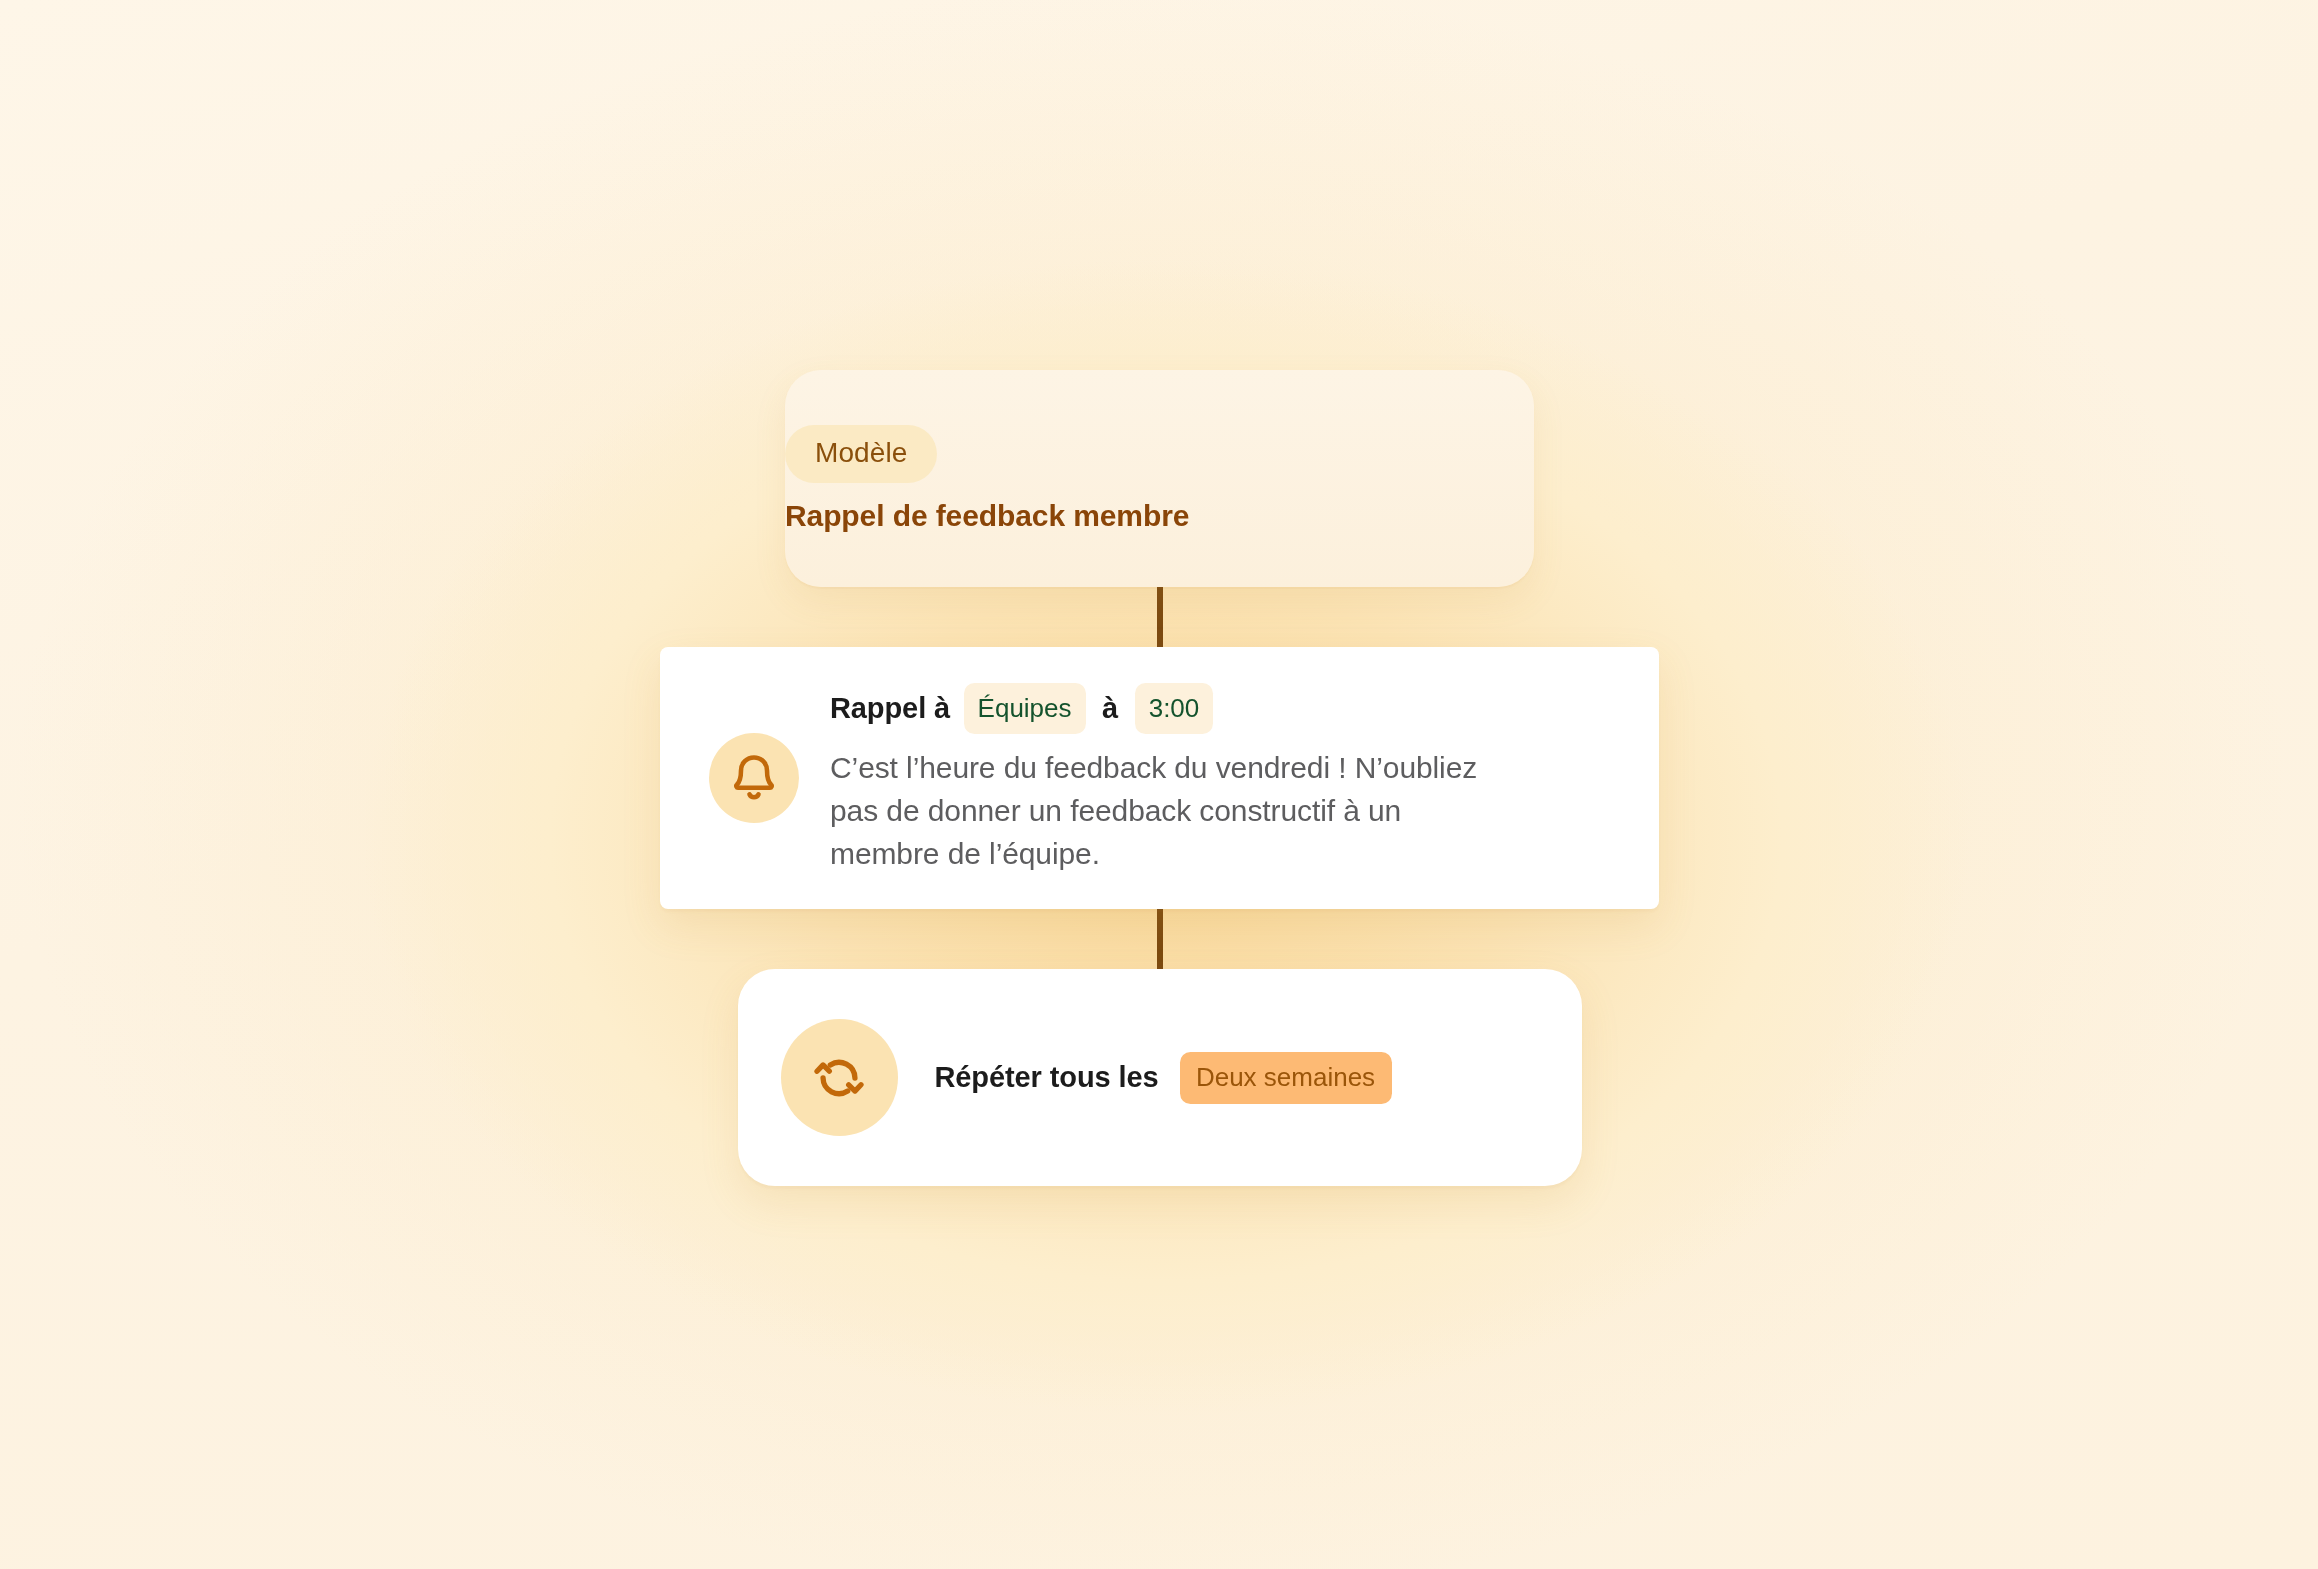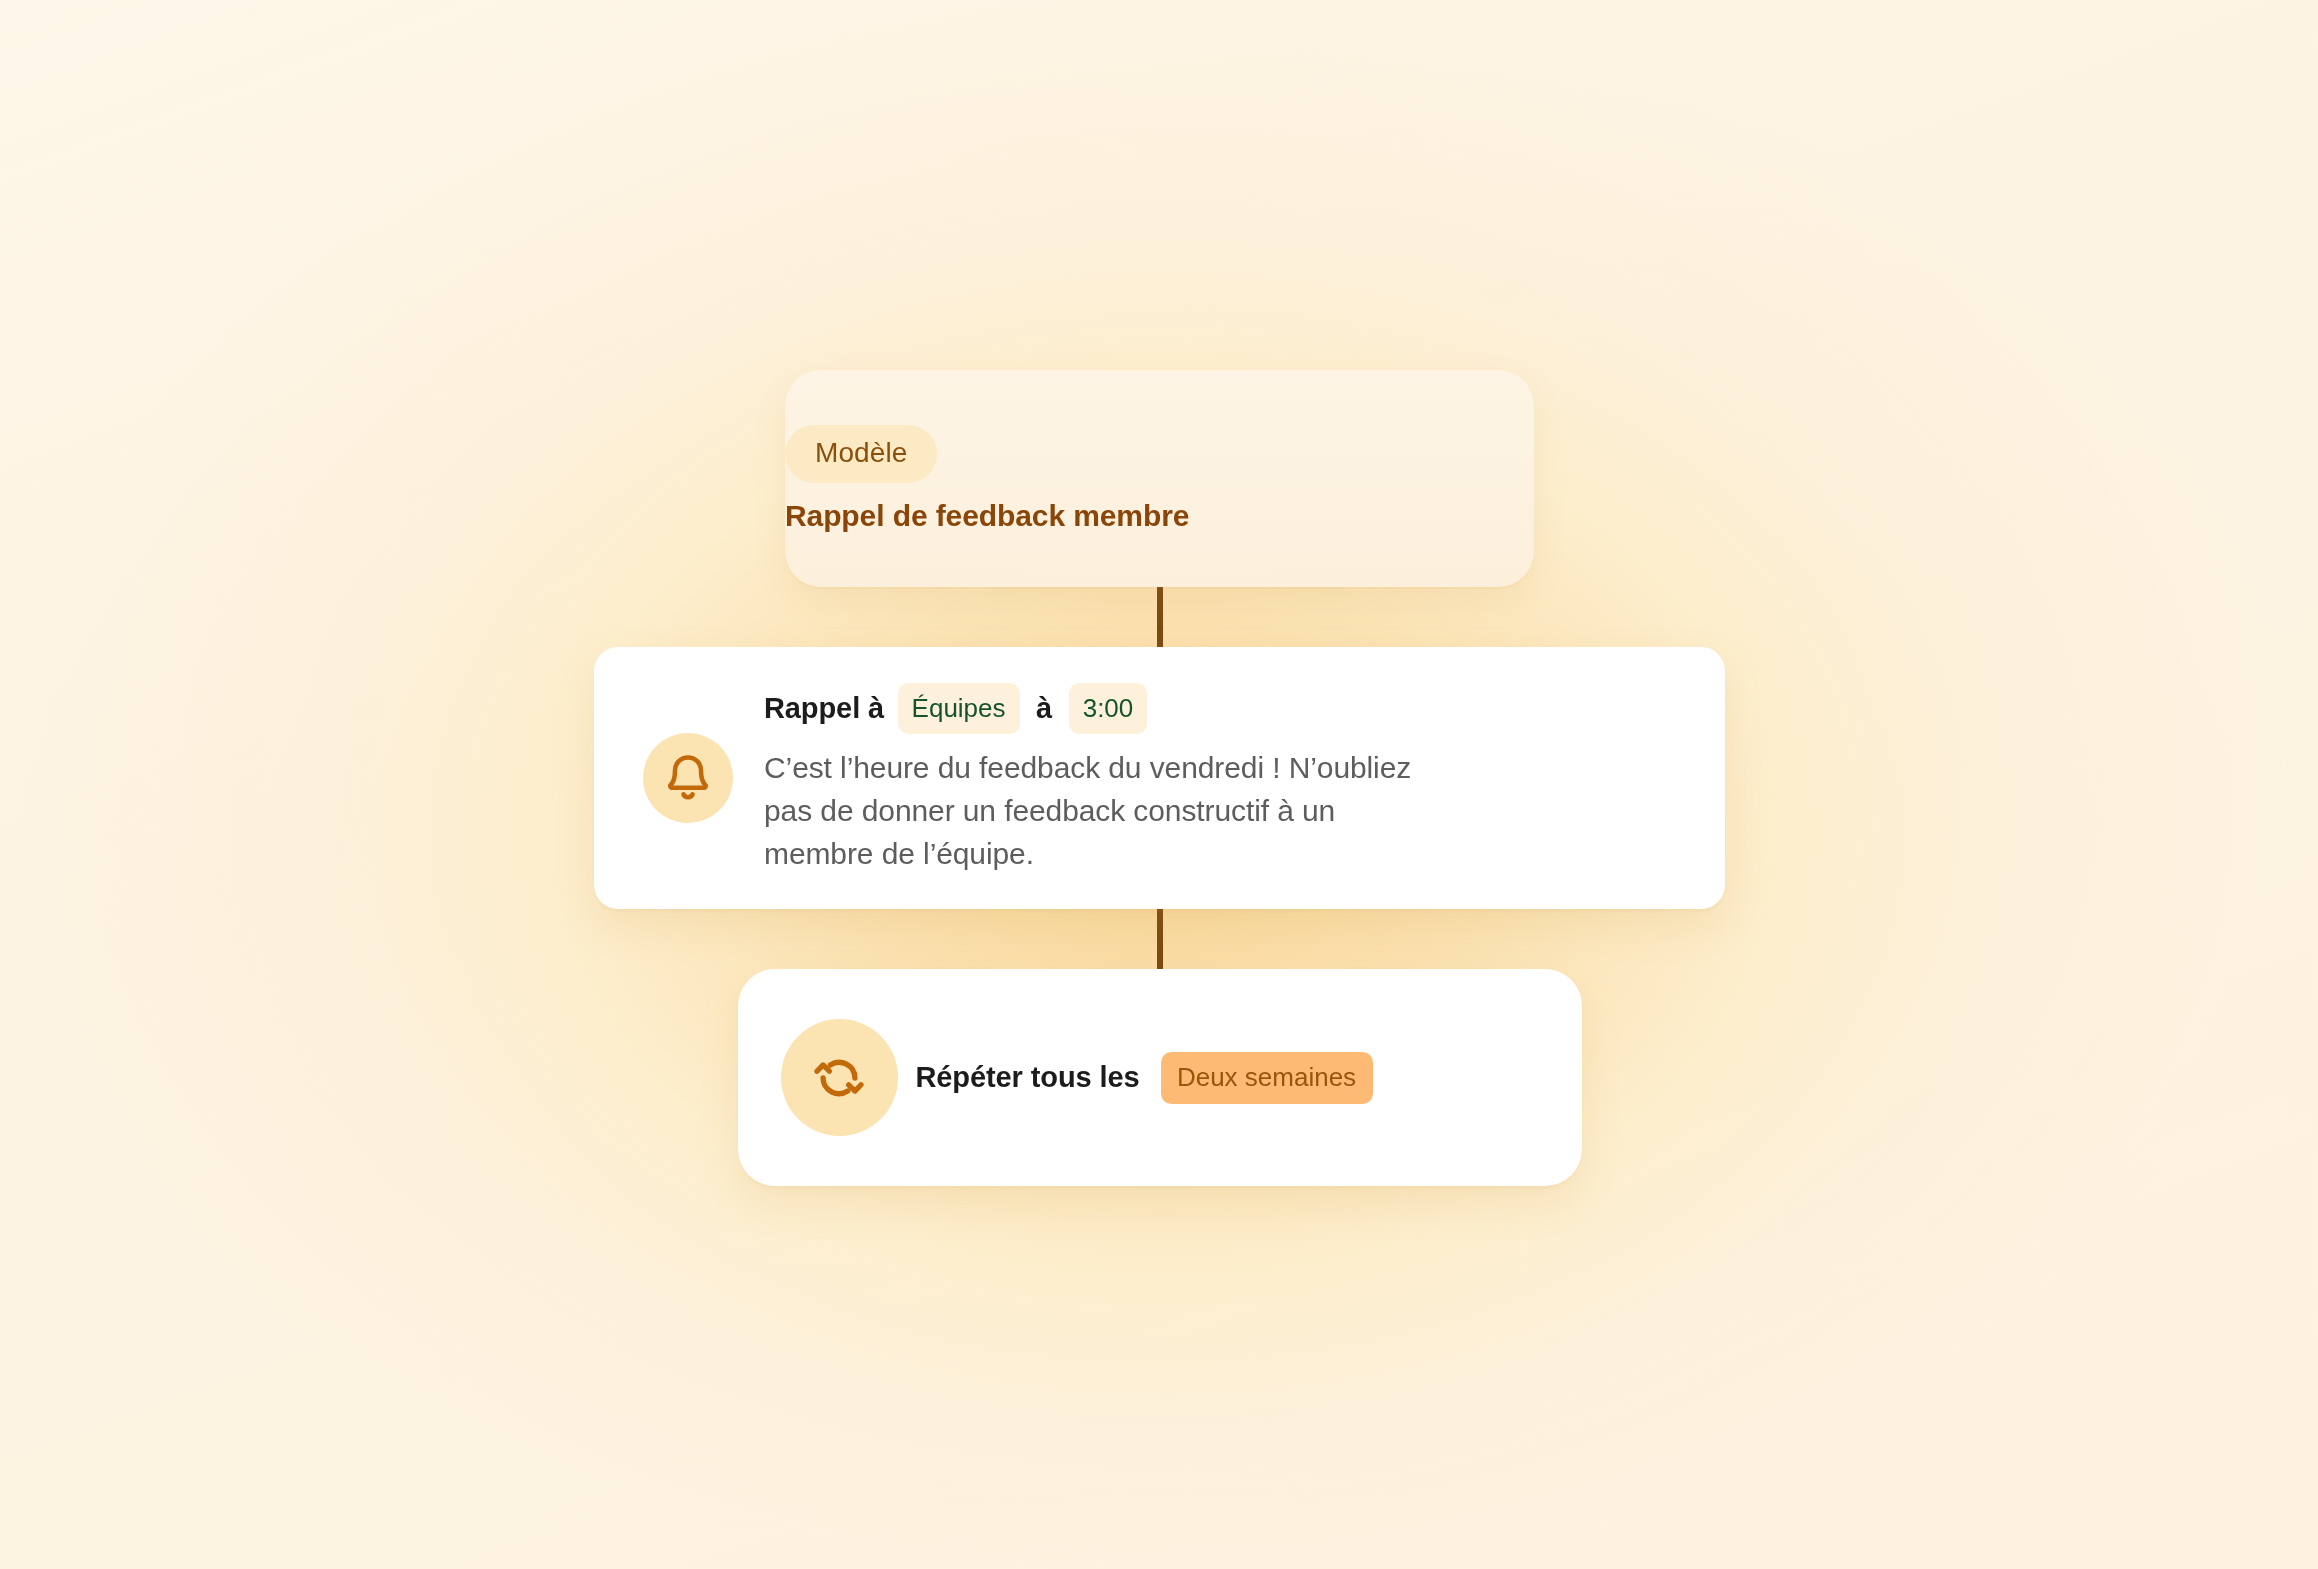--- a/index.html
+++ b/index.html
@@ -84,42 +84,42 @@
     background-image: linear-gradient(#7c4a10 0 0);
     background-size: 6px 19.4px;
     background-repeat: repeat-y;
     flex: none;
   }
   #connector-1 { margin: 0 0 0 1.5px; background-size: 6px 19.4px; }
   #connector-2 { margin: 0 0 0 1.5px; }
 
   
   #reminder-card {
-    width: 1131px;
+    width: 999px;
     height: 262px;
-    border-radius: 24px;
+    border-radius: 8px;
     background: #ffffff;
     box-shadow: 0 2.2px 2.2px rgba(190,140,60,0.05), 0 16.4px 39px rgba(198,144,56,0.13);
     display: flex;
     align-items: center;
     padding: 0 48px 0 49px;
     gap: 31px;
   }
 
   
   #repeat-card {
     width: 844px;
     height: 217px;
     border-radius: 37px;
     background: #ffffff;
     box-shadow: 0 2.2px 2.2px rgba(190,140,60,0.05), 0 16.4px 39px rgba(198,144,56,0.13);
     display: flex;
     align-items: center;
     padding: 0 45px 0 43px;
-    gap: 18px;
+    gap: 37px;
   }
 
   
   .icon-disc {
     flex: none;
     border-radius: 50%;
     background: #fbe3b2;
     display: flex;
     align-items: center;
     justify-content: center;

